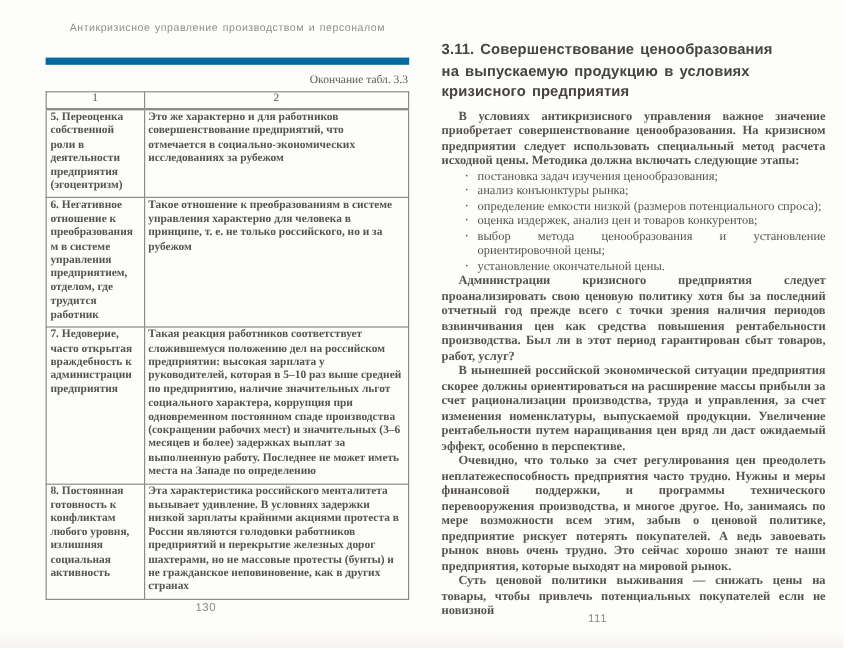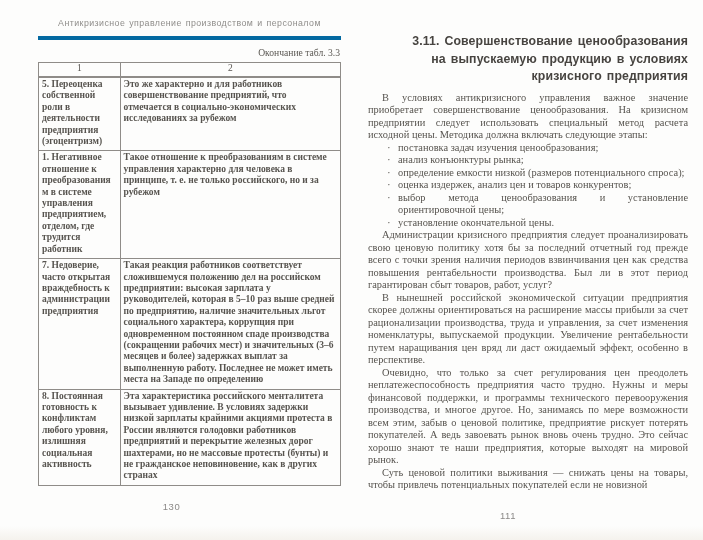--- a/index.html
+++ b/index.html
@@ -12,22 +12,22 @@
     -webkit-font-smoothing:antialiased;
   }
   .page { position:absolute; }
   .left-page  { left:38px;  top:18px; width:303px; }
   .right-page { left:368px; top:20px; width:320px; }
 
   .running-head {
     font-family:"Liberation Sans", sans-serif;
     font-size:8.8px; letter-spacing:0.45px; word-spacing:1px;
     color:#8f8d8a; text-align:center;
-    padding-bottom:8px;
-    border-bottom:4px solid #0369a1;
+    padding-bottom:20px;
+    border-bottom:6px solid #0369a1;
     white-space:nowrap;
   }
 
   
   .table-caption {
     font-size:9.6px; color:#5b5853;
     text-align:right; margin:7px 1px 4px 0;
   }
   table.char-table {
     width:100%; border-collapse:collapse; table-layout:fixed;
@@ -43,48 +43,48 @@
     font-weight:normal; text-align:center;
     padding:0 0 1px 0; height:12px;
     border-bottom-width:2px;
   }
   .col-term { width:27%; }
   .col-desc { width:73%; }
 
   
   .section-title {
     margin-top:13px;
-    text-align:right;
+    text-align:left;
     font-family:"Liberation Sans", sans-serif;
     font-weight:bold;
     font-size:12.3px; line-height:17.5px;
     color:#474440; word-spacing:1.6px; letter-spacing:0.1px;
   }
   .body-text {
     margin-top:6px;
     font-size:10.4px; line-height:12.5px;
     color:#57544f;
     text-align:justify;
   }
-  .body-text p { margin:0; text-indent:14px; }
+  .body-text p { margin:0; text-indent:14px;font-weight:bold; }
   .bullet-list { margin:0 0 0 30px; }
   .bullet-item { position:relative; text-indent:0; }
   .bullet-dot {
     position:absolute; left:-11px; top:-1px;
     font-size:11px; color:#57544f;
   }
 
   .page-num {
     position:absolute;
     font-family:"Liberation Sans", sans-serif;
     font-size:9.5px; color:#8b8987; letter-spacing:0.5px;
     text-align:center;
   }
   .page-num-left  { left:20px;  top:501px; width:303px; }
-  .page-num-right { left:348px; top:510px; width:320px;text-align:center; }
+  .page-num-right { left:338px; top:510px; width:320px;text-align:center; }
 
   .bottom-edge {
     position:absolute; left:0; right:0; bottom:0; height:14px;
     background:linear-gradient(to bottom, rgba(253,253,252,0), rgba(234,229,219,0.45));
     pointer-events:none;
   }
 </style>
 </head>
 <body>
 
@@ -104,21 +104,21 @@
       <tbody>
           <tr>
         <th>1</th>
         <th>2</th>
       </tr>
       <tr>
         <td>5. Переоценка собственной роли в деятельности предприятия (эгоцентризм)</td>
         <td>Это же характерно и для работников совершенствование предприятий, что отмечается в социально-экономических исследованиях за рубежом</td>
       </tr>
       <tr>
-        <td>1. Негативное отношение к преобразованиям в системе управления предприятием, отделом, где трудится работник</td>
+        <td>6. Негативное отношение к преобразованиям в системе управления предприятием, отделом, где трудится работник</td>
         <td>Такое отношение к преобразованиям в системе управления характерно для человека в принципе, т. е. не только российского, но и за рубежом</td>
       </tr>
       <tr>
         <td>7. Недоверие, часто открытая враждебность к администрации предприятия</td>
         <td>Такая реакция работников соответствует сложившемуся положению дел на российском предприятии: высокая зарплата у руководителей, которая в 5–10 раз выше средней по предприятию, наличие значительных льгот социального характера, коррупция при одновременном постоянном спаде производства (сокращении рабочих мест) и значительных (3–6 месяцев и более) задержках выплат за выполненную работу. Последнее не может иметь места на Западе по определению</td>
       </tr>
       <tr>
         <td>8. Постоянная готовность к конфликтам любого уровня, излишняя социальная активность</td>
         <td>Эта характеристика российского менталитета вызывает удивление. В условиях задержки низкой зарплаты крайними акциями протеста в России являются голодовки работников предприятий и перекрытие железных дорог шахтерами, но не массовые протесты (бунты) и не гражданское неповиновение, как в других странах</td>
       </tr>

